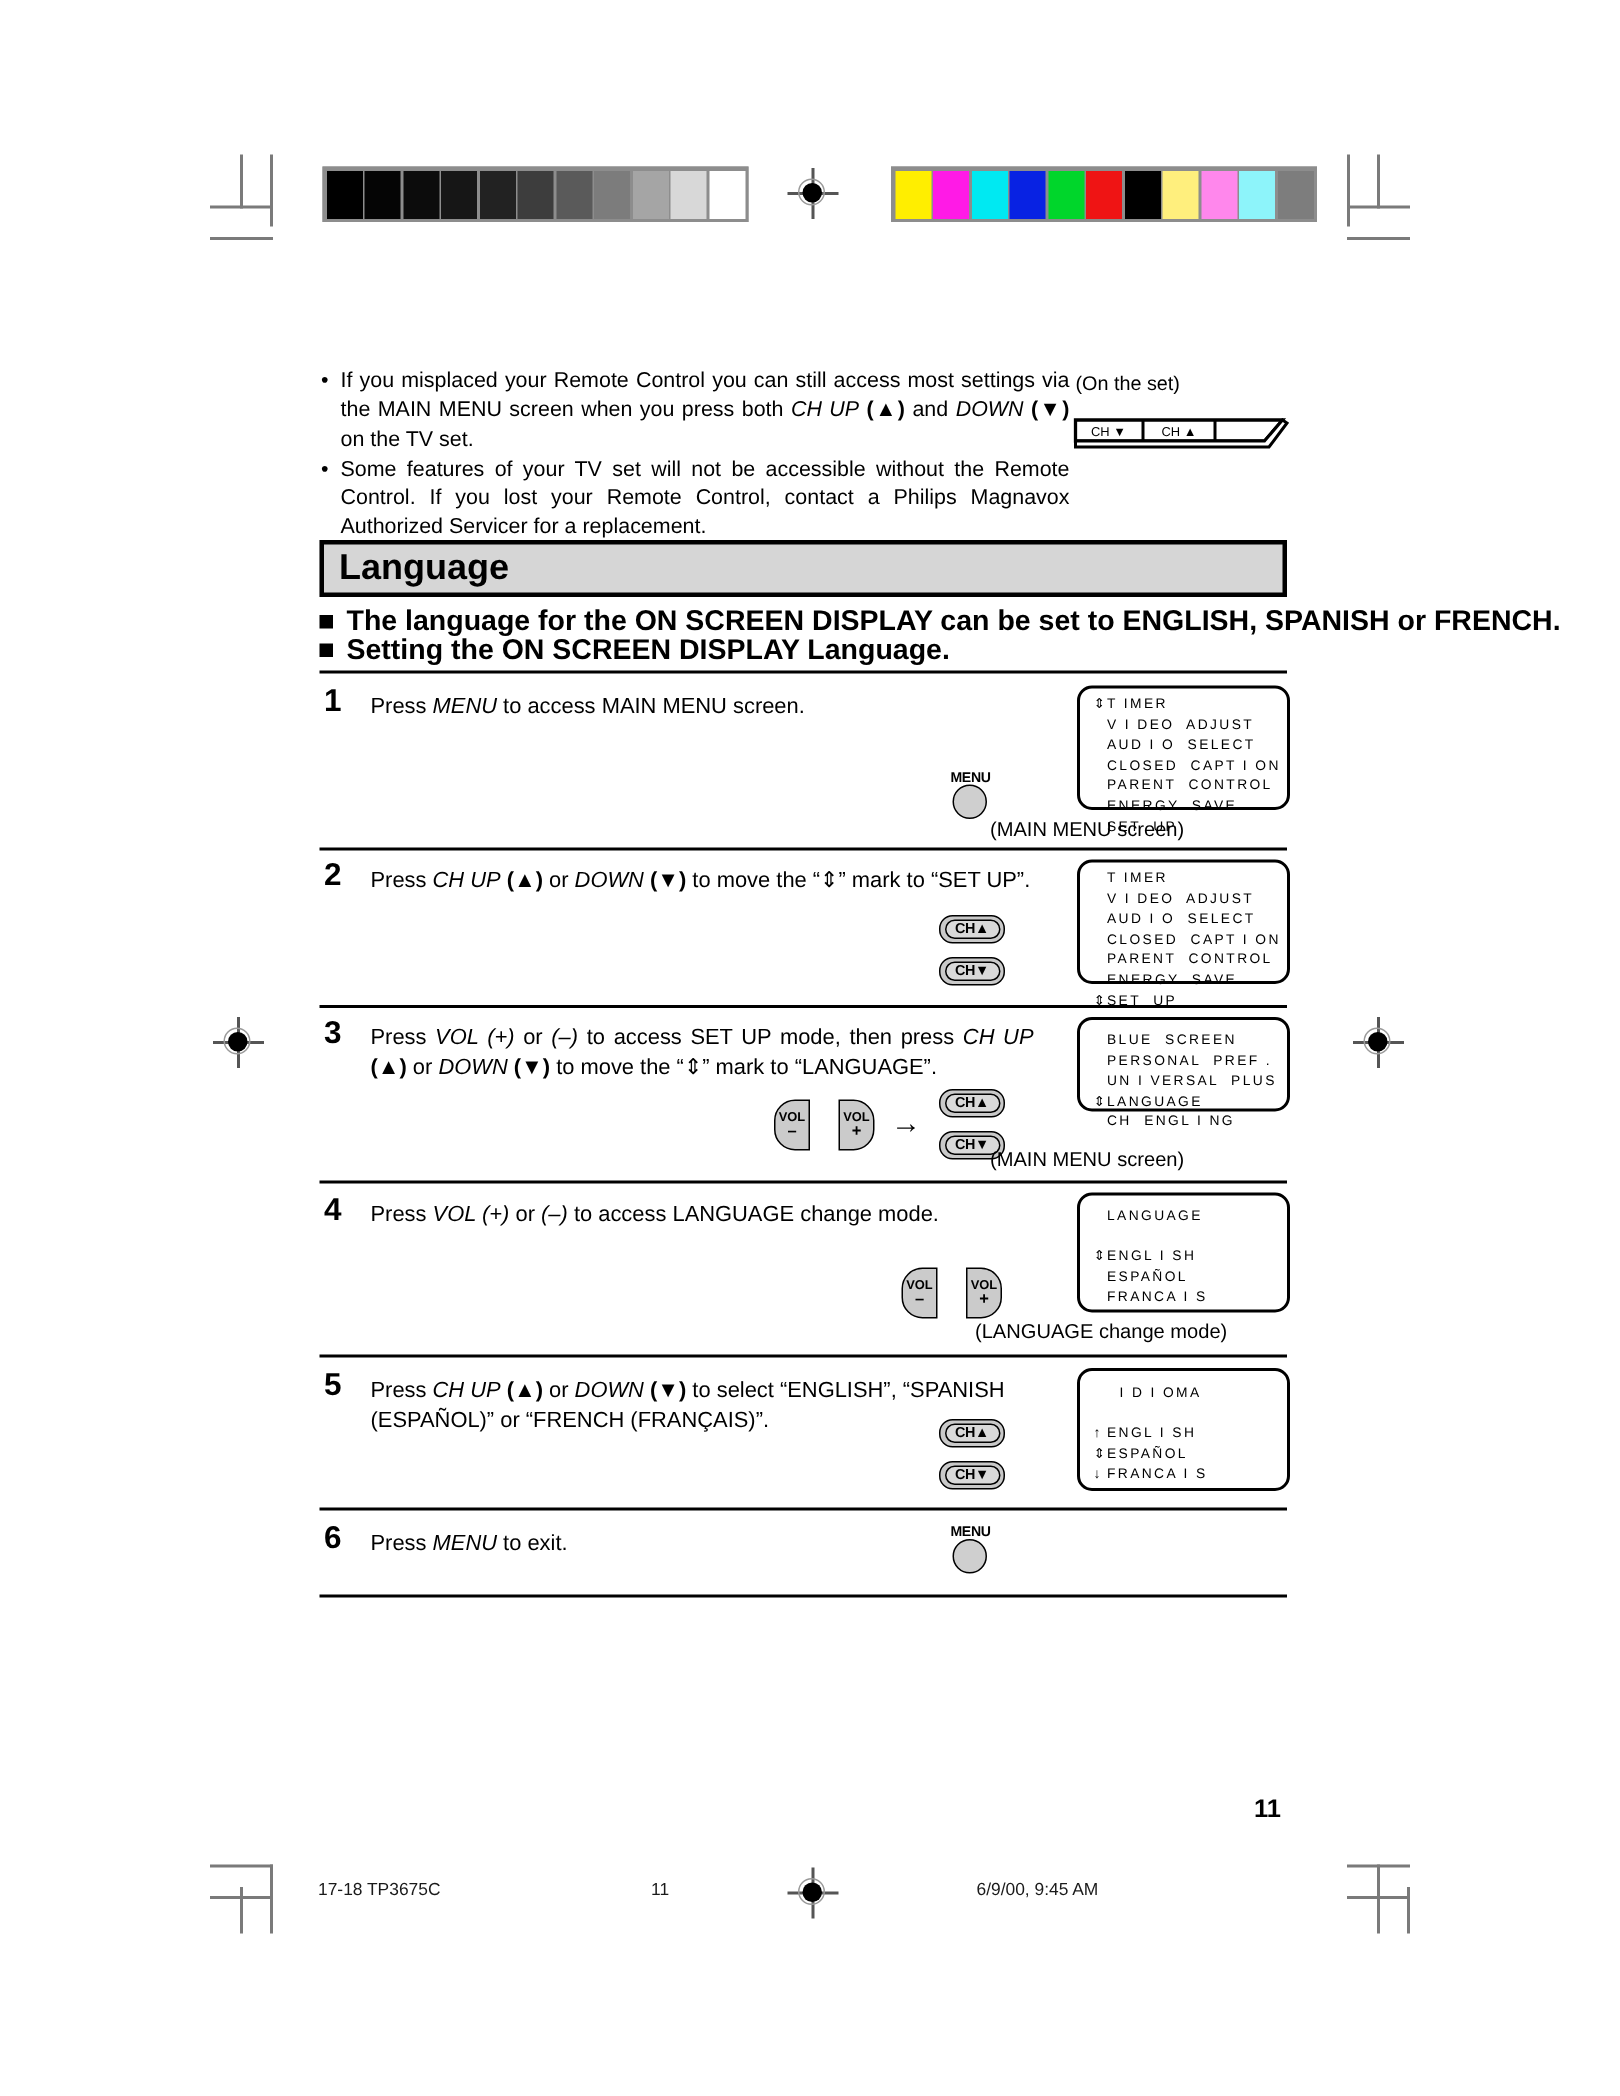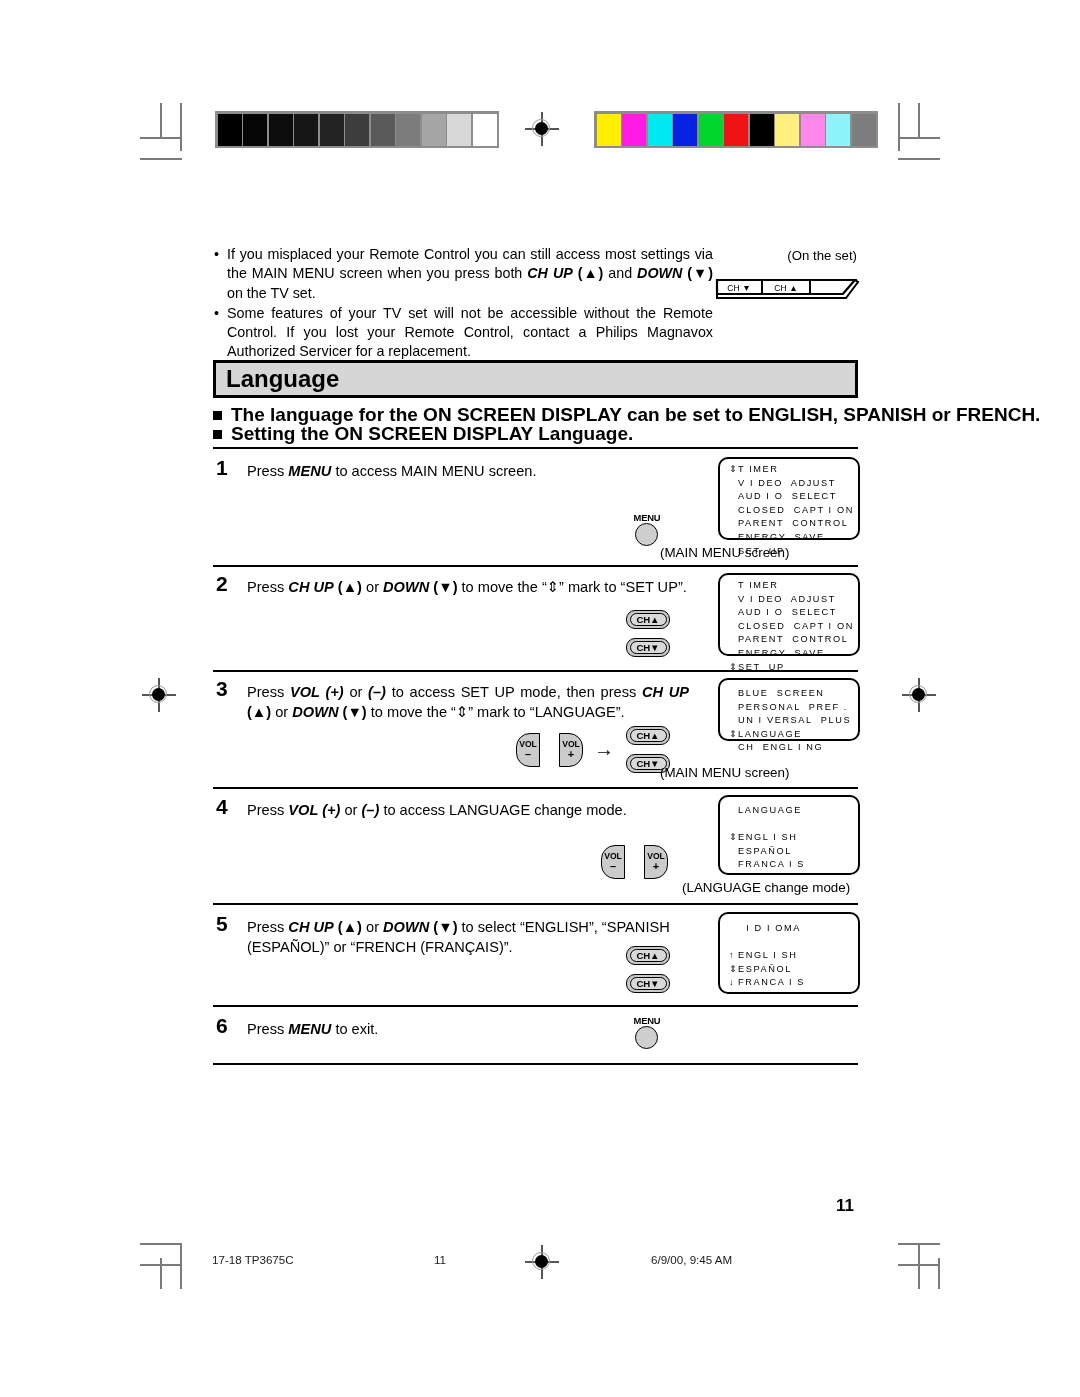--- a/index.html
+++ b/index.html
@@ -28,24 +28,24 @@
   #band-main{top:197px;height:36px;}
   #band-main .t{font-size:17.5px;text-align:center;line-height:30px;letter-spacing:-0.15px;}
   #band-lang{top:360px;height:38px;}
   #band-lang .t{font-size:24px;text-align:left;padding-left:10px;line-height:32px;}
 
   .intro{position:absolute;left:213px;top:245px;width:500px;font-size:14.3px;line-height:19.3px;}
   .intro .li{position:relative;padding-left:14px;margin-bottom:1px;}
   .intro .li .bul{position:absolute;left:1px;top:0px;}
   .just{text-align:justify;}
   b,strong{font-weight:bold;}
-  .bi{font-weight:bold;font-style:italic;margin-top:33px;}
-
-  
-  .onset-cap{position:absolute;left:717px;top:248px;width:140px;text-align:right;font-size:13.2px;}
+  .bi{font-weight:normal;font-style:italic;margin-top:33px;}
+
+  
+  .onset-cap{position:absolute;left:717px;top:248px;width:140px;text-align:left;font-size:13.2px;}
   .onset{position:absolute;left:715px;top:274px;width:145px;height:34px;}
 
   
   .sqrow{position:absolute;left:213px;font-size:19px;font-weight:bold;}
   .sqrow .sq{display:inline-block;width:9px;height:9px;background:#000;margin-right:9px;vertical-align:1px;}
   #sq1{top:404px;}
   #sq2{top:423px;}
 
   .rule{position:absolute;left:213px;width:645px;height:1.6px;background:#000;}
 
@@ -276,21 +276,21 @@
     </div>
   <div class="oscap" id="oscap-2" style="left:660px;top:765px;width:200px;">(MAIN MENU screen)</div>
 
   <div class="osd" id="osd-3" style="left:718px;top:795px;width:142px;height:80px;padding-top:7px;">
       <div class="line"><span>LANGUAGE</span></div>
       <div class="line"><span>&nbsp;</span></div>
       <div class="line"><span class="mk">⇕</span><span>ENGL I SH</span></div>
       <div class="line"><span>ESPAÑOL</span></div>
       <div class="line"><span>FRANCA I S</span></div>
     </div>
-  <div class="oscap" id="oscap-3" style="left:682px;top:880px;width:210px;">(LANGUAGE change mode)</div>
+  <div class="oscap" id="oscap-3" style="left:650px;top:880px;width:210px;">(LANGUAGE change mode)</div>
 
   <div class="osd" id="osd-4" style="left:718px;top:912px;width:142px;height:82px;padding-top:8px;">
       <div class="line"><span>  I D I OMA</span></div>
       <div class="line"><span>&nbsp;</span></div>
       <div class="line"><span class="mk">↑</span><span>ENGL I SH</span></div>
       <div class="line"><span class="mk">⇕</span><span>ESPAÑOL</span></div>
       <div class="line"><span class="mk">↓</span><span>FRANCA I S</span></div>
     </div>
 
   <div class="pagenum" style="left:836px;top:1196px;">11</div>

